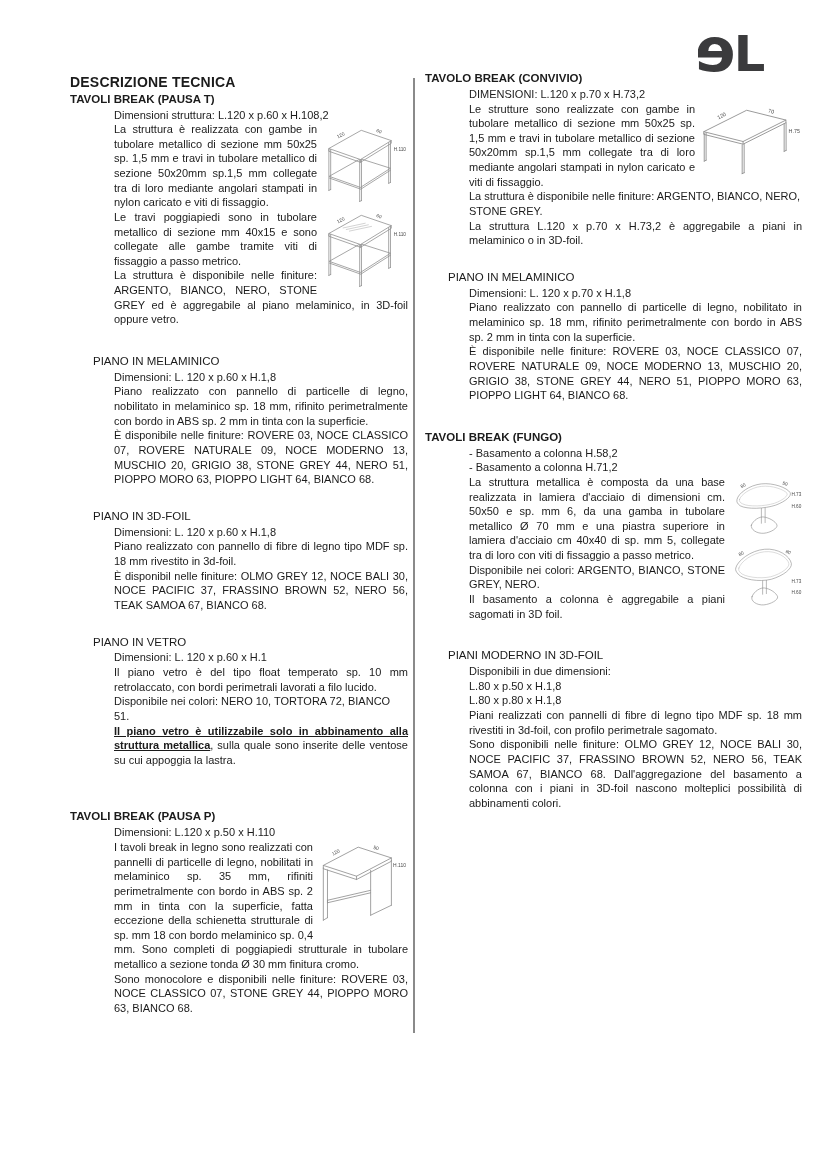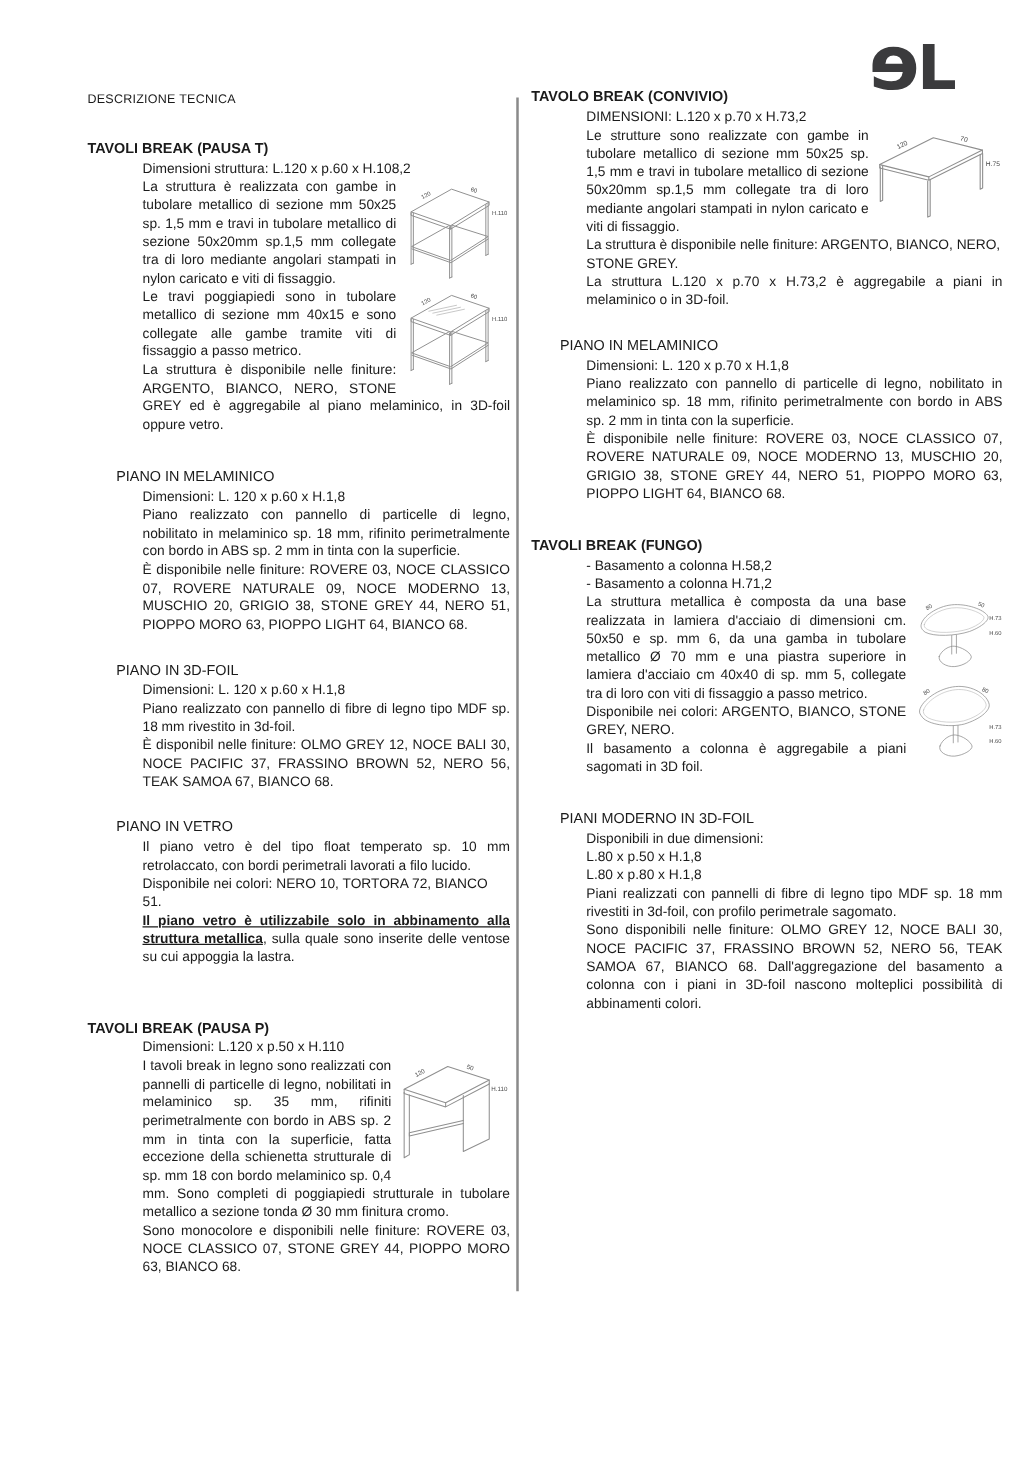--- a/index.html
+++ b/index.html
@@ -5,21 +5,21 @@
   html,body{margin:0;padding:0;background:#e8e8e8;}
   .page{
     position:relative;width:827px;height:1169px;margin:0 auto;background:#ffffff;
     font-family:"Liberation Sans",sans-serif;color:#1b1b1b;overflow:hidden;
   }
   .logo{position:absolute;left:698px;top:28px;width:66px;height:52px;}
   .divider{position:absolute;left:413px;top:78px;width:2px;height:955px;background:#8a8a8a;}
   .col{position:absolute;font-size:11px;line-height:1.33;}
   .col-left{left:70px;top:73px;width:338px;}
   .col-right{left:425px;top:71px;width:377px;}
-  .doc-title{font-size:10px;font-weight:normal;letter-spacing:.2px;margin:0 0 26px 0;}
+  .doc-title{font-size:14px;font-weight:bold;letter-spacing:.2px;margin:0 0 0 0;}
   section{display:block;}
   h2,h3{font-size:11.5px;margin:0 0 1px 0;line-height:1.3;}
   h2{font-weight:bold;}
   h3{font-weight:normal;margin-left:23px;}
   p{margin:0;text-align:justify;padding-left:44px;}
   p.nojust{text-align:left;}
   .mt-sub{margin-top:22px;}
   .mt-sec{margin-top:27px;}
   .mt-big{margin-top:42px;}
   .uline{font-weight:bold;text-decoration:underline;}
@@ -96,20 +96,21 @@
 
     <section class="mt-sub">
       <h3>PIANO IN 3D-FOIL</h3>
       <p class="nojust">Dimensioni: L. 120 x p.60 x H.1,8</p>
       <p>Piano realizzato con pannello di fibre di legno tipo MDF sp. 18 mm rivestito in 3d-foil.</p>
       <p>È disponibil nelle finiture: OLMO GREY 12, NOCE BALI 30, NOCE PACIFIC 37, FRASSINO BROWN 52, NERO 56, TEAK SAMOA 67, BIANCO 68.</p>
     </section>
 
     <section class="mt-sub">
       <h3>PIANO IN VETRO</h3>
+      <p class="nojust">Dimensioni: L. 120 x p.60 x H.1</p>
       <p>Il piano vetro è del tipo float temperato sp. 10 mm retrolaccato, con bordi perimetrali lavorati a filo lucido.</p>
       <p class="nojust">Disponibile nei colori: NERO 10, TORTORA 72, BIANCO 51.</p>
       <p><span class="uline">Il piano vetro è utilizzabile solo in abbinamento alla struttura metallica</span><span>, sulla quale sono inserite delle ventose su cui appoggia la lastra.</span></p>
     </section>
 
     <section class="mt-big clearfix">
       <h2>TAVOLI BREAK (PAUSA P)</h2>
       <p class="nojust">Dimensioni: L.120 x p.50 x H.110</p>
       <div class="art-float">
 

